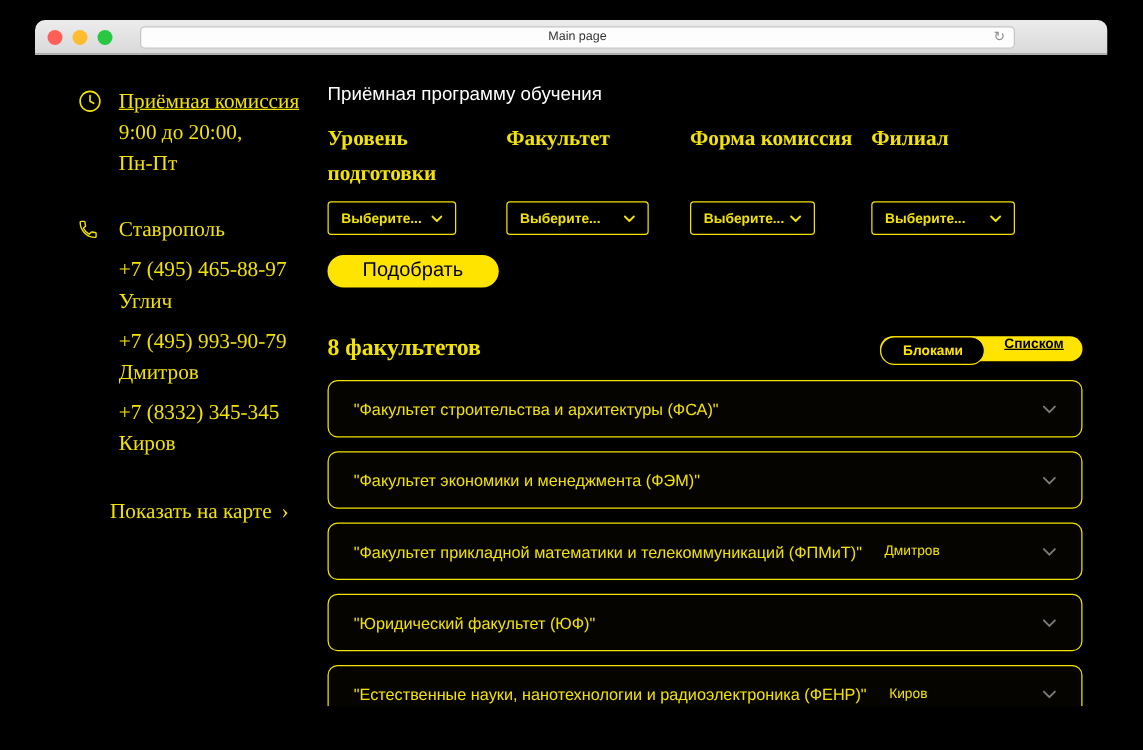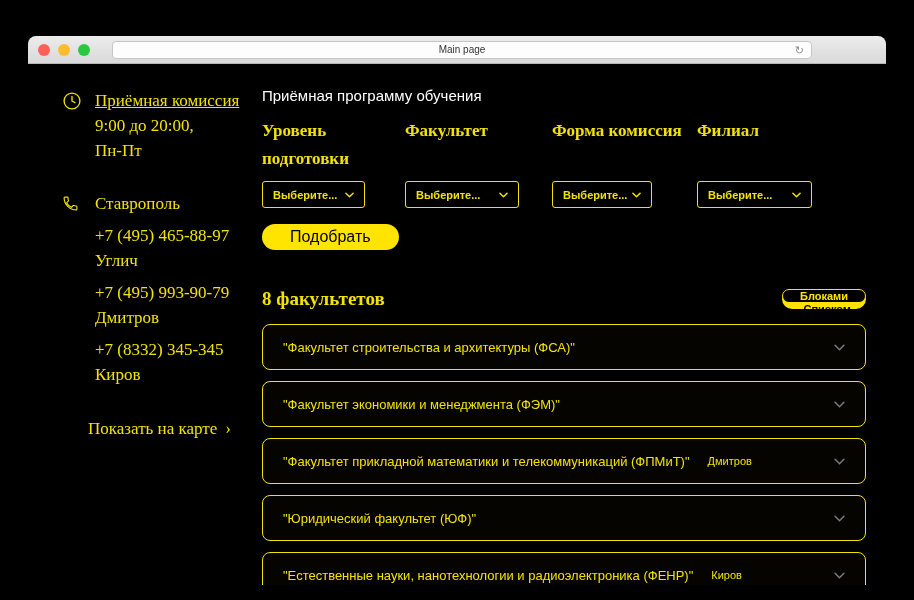--- a/index.html
+++ b/index.html
@@ -3,21 +3,21 @@
 <meta charset="utf-8">
 <style>
   :root{
     --accent:#ffe400;
     --yellow:#f2e205;
     --bg:#000;
   }
   *{box-sizing:border-box;margin:0;padding:0;}
   html,body{width:914px;height:600px;background:var(--bg);font-family:"Liberation Sans",sans-serif;overflow:hidden;}
 
-  .window{position:absolute;left:28px;top:36px;width:858px;height:549px;border-radius:8px;overflow:hidden;
+  .window{position:absolute;left:28px;top:16px;width:858px;height:549px;border-radius:8px;overflow:hidden;
           box-shadow:0 12px 34px rgba(0,0,0,.75);background:var(--bg);}
 
   
   .chrome{height:28px;background:linear-gradient(#ececec,#d9d9d9);border-bottom:1px solid #b6b6b6;
           display:flex;align-items:center;padding:0 10px;}
   .lights{display:flex;gap:8px;align-items:center;}
   .light{width:12px;height:12px;border-radius:50%;border:none;padding:0;cursor:default;}
   .light.red{background:#ff5f57;}
   .light.yel{background:#febc2e;}
   .light.grn{background:#28c840;}
@@ -54,21 +54,21 @@
   .filters .col:nth-child(1) .select{width:103px;}
   .filters .col:nth-child(2) .select{width:114px;}
   .filters .col:nth-child(3) .select{width:100px;}
   .filters .col:nth-child(4) .select{width:115px;}
 
   .submit-btn{margin-top:16px;height:26px;padding:0 28px;background:var(--accent);color:#000;border:none;
               border-radius:13px;font-size:16px;font-family:"Liberation Sans",sans-serif;cursor:pointer;}
 
   .results-head{display:flex;align-items:center;justify-content:space-between;margin-top:38px;}
   .count{font-family:"Liberation Serif",serif;font-weight:bold;font-size:19px;color:var(--yellow);}
-  .toggle{display:flex;align-items:flex-end;background:var(--accent);border-radius:12px;height:20px;flex-direction:column;}
+  .toggle{display:flex;align-items:flex-start;background:var(--accent);border-radius:12px;height:20px;}
   .t-blocks{background:#000;color:var(--accent);border:1px solid var(--accent);border-radius:12px;height:23px;
             padding:0 17px;font-size:11px;font-weight:bold;cursor:pointer;font-family:"Liberation Sans",sans-serif;}
   .t-list{background:transparent;border:none;color:#000;text-decoration:underline;font-size:11px;font-weight:bold;
           padding:0 15px;cursor:pointer;font-family:"Liberation Sans",sans-serif;}
 
   .fac-list{margin-top:14px;}
   .fac-row{height:46px;border:1px solid var(--yellow);border-radius:8px;margin-bottom:11px;
            display:flex;align-items:center;padding:0 20px;cursor:pointer;background:rgba(255,228,0,0.02);}
   .fac-name{font-size:13px;color:var(--yellow);}
   .fac-city{font-size:11px;color:var(--yellow);margin-left:18px;}

